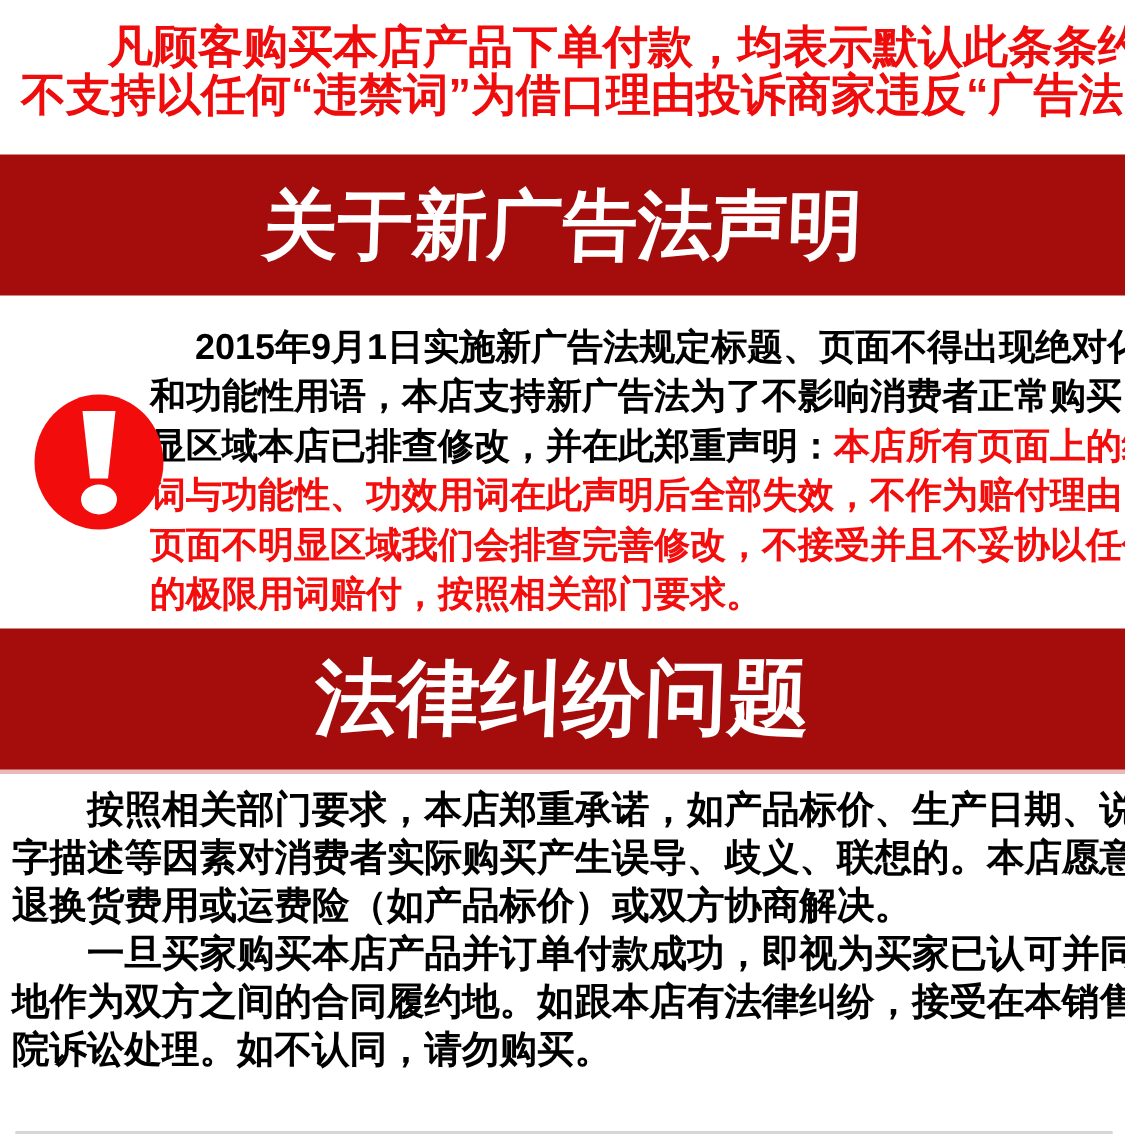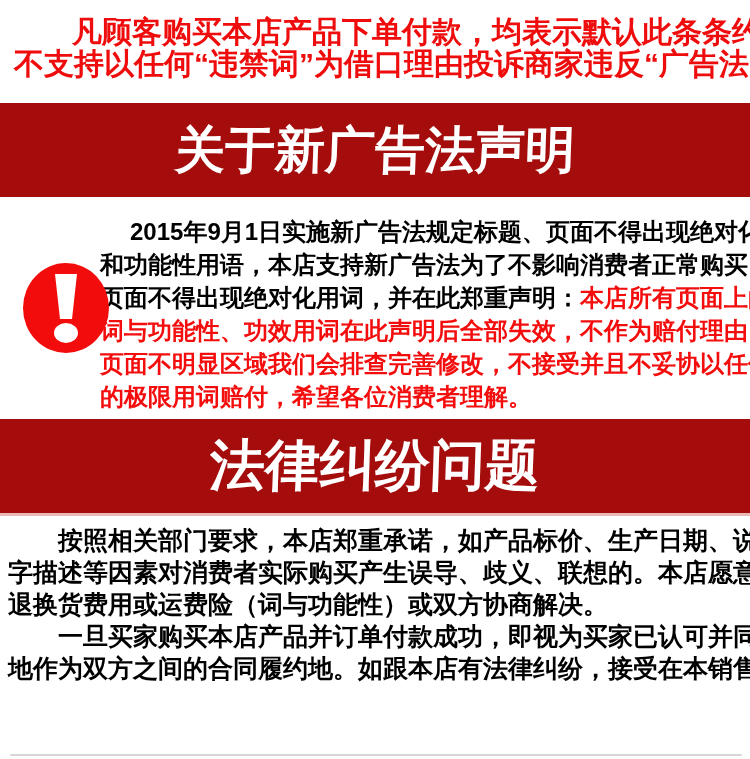--- a/index.html
+++ b/index.html
@@ -78,31 +78,32 @@
 <section class="statement">
   <span class="excl-icon">
     <svg width="88" height="94" viewBox="0 0 88 94" xmlns="http://www.w3.org/2000/svg">
       <ellipse cx="44" cy="47" rx="43" ry="45" fill="#f20c0c"></ellipse>
       <polygon points="33,13 55,13 50,58 38,58" fill="#ffffff"></polygon>
       <ellipse cx="44" cy="72" rx="12" ry="10" fill="#ffffff"></ellipse>
     </svg>
   </span>
   <div class="s-line s-indent"><span>2015年9月1日实施新广告法规定标题、页面不得出现绝对化用词</span><span class="red-strong"></span></div>
   <div class="s-line"><span>和功能性用语，本店支持新广告法为了不影响消费者正常购买，页面明</span><span class="red-strong"></span></div>
-  <div class="s-line"><span>页面不得出现绝对化用词，并在此郑重声明：</span><span class="red-strong">本店所有页面上的绝对化用</span></div>
+  <div class="s-line"><span>显区域本店已排查修改，并在此郑重声明：</span><span class="red-strong">本店所有页面上的绝对化用</span></div>
   <div class="s-line"><span></span><span class="red-strong">词与功能性、功效用词在此声明后全部失效，不作为赔付理由，商品</span></div>
   <div class="s-line"><span></span><span class="red-strong">页面不明显区域我们会排查完善修改，不接受并且不妥协以任何形式</span></div>
-  <div class="s-line"><span></span><span class="red-strong">的极限用词赔付，希望各位消费者理解。</span></div>
+  <div class="s-line"><span></span><span class="red-strong">的极限用词赔付，按照相关部门要求。</span></div>
 </section>
 
 <div class="banner banner2">
   <span class="banner-text">法律纠纷问题</span>
 </div>
 
 <section class="legal">
   <div class="line indent">按照相关部门要求，本店郑重承诺，如产品标价、生产日期、说明、图片描述、文</div>
   <div class="line">字描述等因素对消费者实际购买产生误导、歧义、联想的。本店愿意承担退换货，相关</div>
-  <div class="line">退换货费用或运费险（词与功能性）或双方协商解决。</div>
+  <div class="line">退换货费用或运费险（如产品标价）或双方协商解决。</div>
   <div class="line indent">一旦买家购买本店产品并订单付款成功，即视为买家已认可并同意将卖家公司注册</div>
   <div class="line">地作为双方之间的合同履约地。如跟本店有法律纠纷，接受在本销售公司注册所在地法</div>
+  <div class="line">院诉讼处理。如不认同，请勿购买。</div>
 </section>
 
 <div class="bottom-divider"></div>
 
 </body></html>

